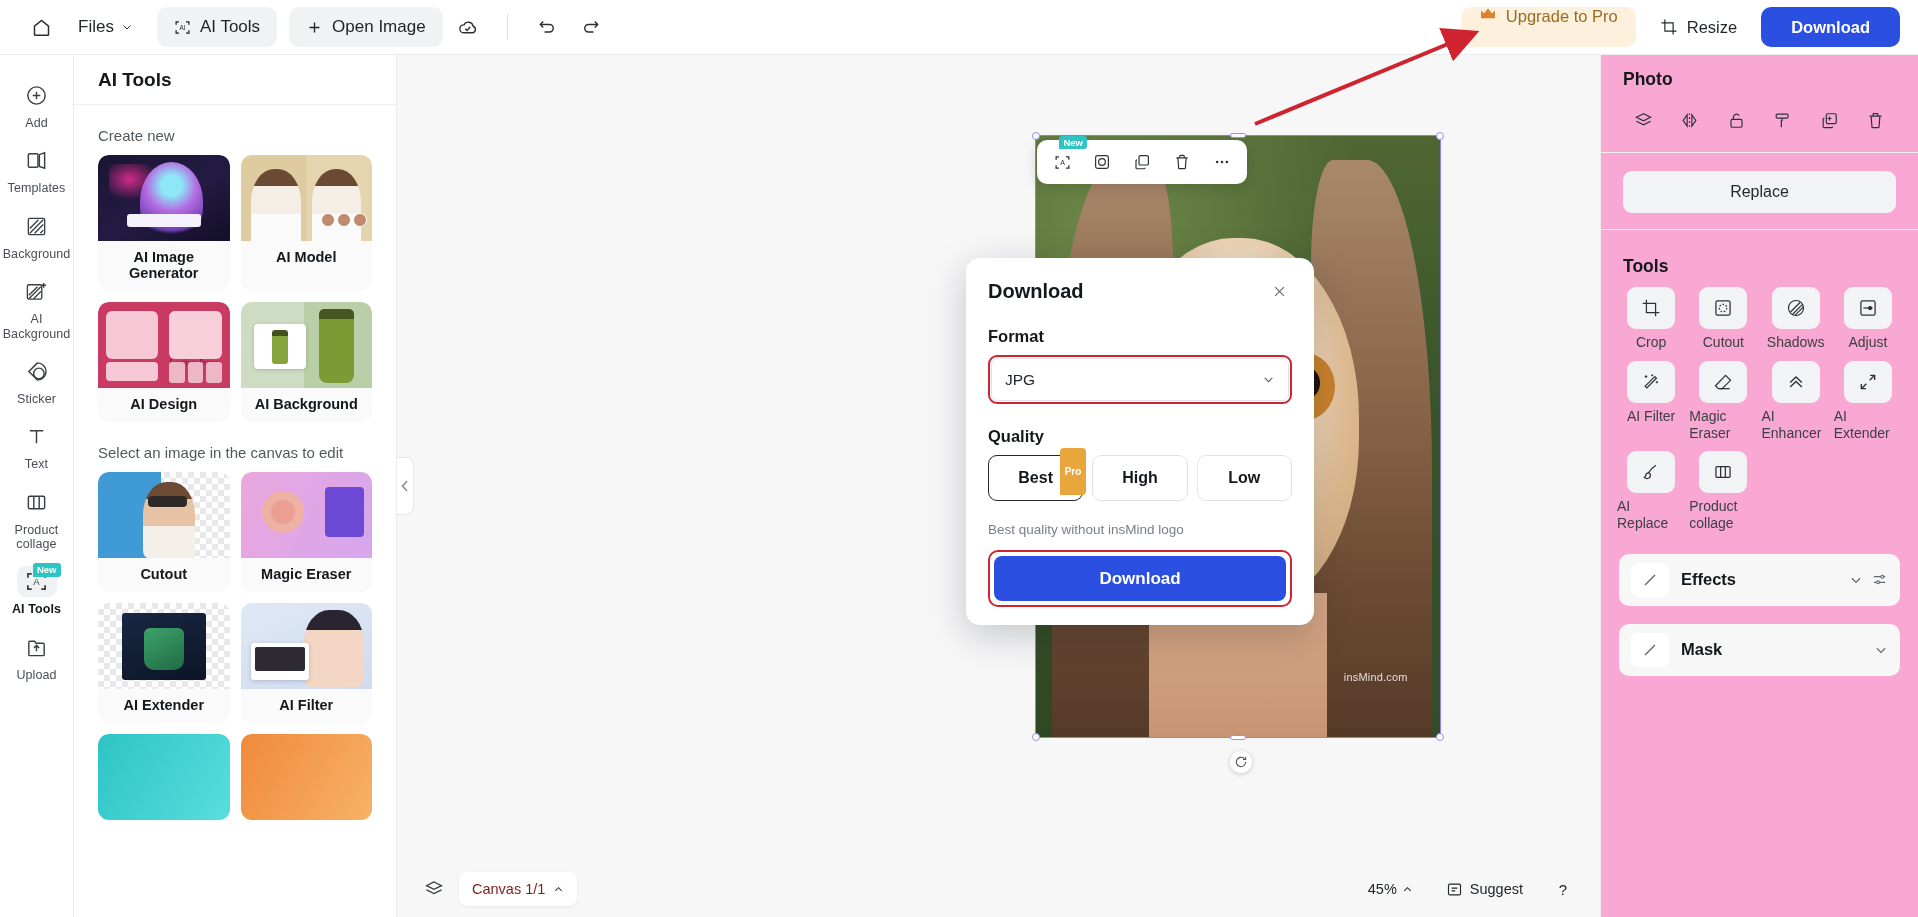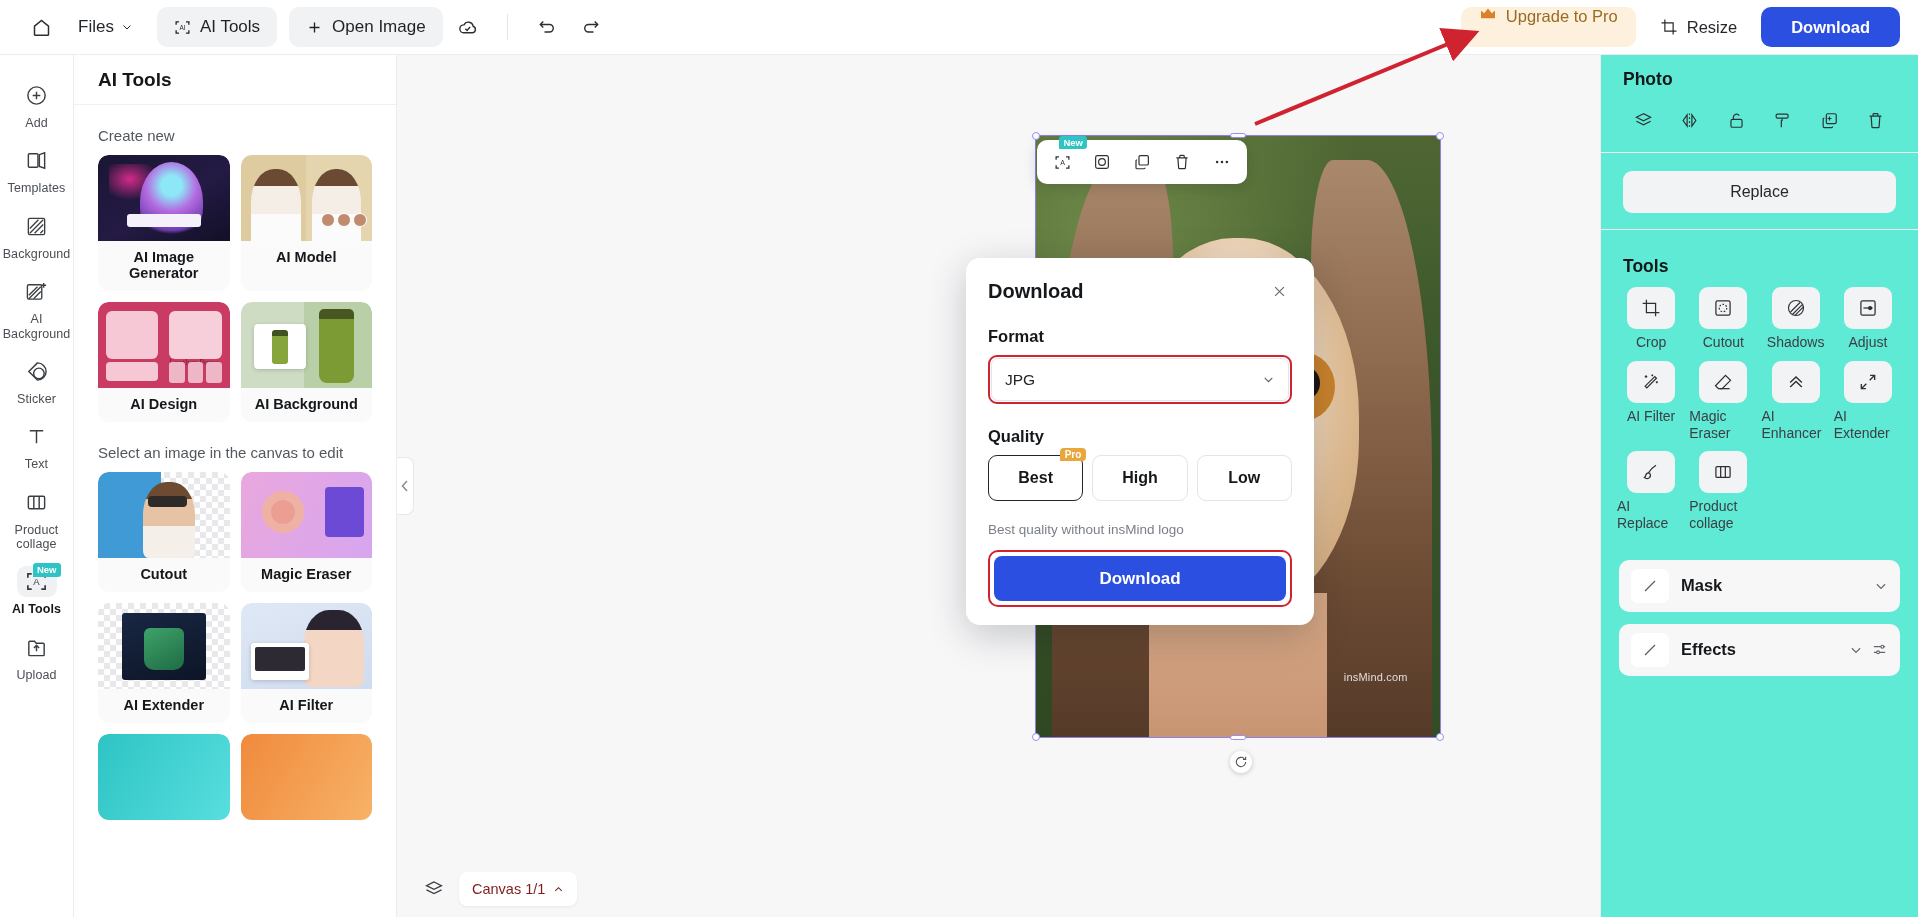--- a/index.html
+++ b/index.html
@@ -199,21 +199,21 @@
     box-shadow:0 1px 3px rgba(0,0,0,.07); }
   .bb-right { margin-left:auto; display:flex; align-items:center; gap:10px; }
   .zoom-pill { display:flex; align-items:center; gap:5px; font-size:14.5px; color:#22262a;
     padding:0 10px; height:34px; border-radius:8px; cursor:pointer; }
   .suggest-pill { display:flex; align-items:center; gap:7px; height:34px; padding:0 13px;
     border-radius:8px; font-size:14.5px; color:#22262a; cursor:pointer; }
   .help-pill { width:34px; height:34px; border-radius:8px; display:flex; align-items:center;
     justify-content:center; font-size:15px; color:#22262a; cursor:pointer; }
 
   
-  .right { width:318px; min-width:318px; background:#5eead4; border-left:1px solid #ececef;
+  .right { width:318px; min-width:318px; background:#f9a8d4; border-left:1px solid #ececef;
     display:flex; flex-direction:column; overflow:hidden; }
   .r-sec { padding:14px 22px 0; }
   .r-title { font-size:17.5px; font-weight:bold; color:#15181b; }
   .r-icons { display:flex; align-items:center; justify-content:space-between; padding:14px 26px 16px;
     border-bottom:1px solid #eef0f1; }
   .r-ic { width:32px; height:32px; display:flex; align-items:center; justify-content:center;
     color:#2d3136; border-radius:7px; cursor:pointer; }
   .replace-btn { margin:18px 22px 16px; height:42px; background:#f2f3f5; border:none; border-radius:9px;
     font-size:16px; color:#25282c; cursor:pointer; width:calc(100% - 44px); font-family:inherit; }
   .r-div { height:1px; background:#eef0f1; margin:0 0 12px; }
@@ -240,21 +240,21 @@
   .m-select-hl { border:2.5px solid #cf2330; border-radius:9px; padding:1px; }
   .m-select { height:43px; border:1px solid #e3e4e7; border-radius:7px; display:flex; align-items:center;
     padding:0 13px; font-size:15.5px; color:#22262a; cursor:pointer; background:#fff; }
   .m-select .chev { margin-left:auto; color:#5a5f66; font-size:11px; }
   .q-row { display:flex; gap:9px; }
   .q-btn { flex:1; height:46px; border:1px solid #e3e4e7; border-radius:9px; background:#fff;
     display:flex; align-items:center; justify-content:center; font-size:16px; font-weight:bold;
     color:#15181b; cursor:pointer; position:relative; font-family:inherit; }
   .q-btn.sel { border:1.6px solid #22262a; }
   .pro { position:absolute; top:-8px; right:-4px; background:#e8a63c; color:#fff; font-size:10px;
-    font-weight:bold; padding:1px 5px; border-radius:4px 4px 4px 0; }
+    font-weight:bold; padding:18px 5px; border-radius:4px 4px 4px 0; }
   .q-note { font-size:13.5px; color:#7a7f86; margin:21px 0 0; }
   .m-dl-hl { border:2.5px solid #cf2330; border-radius:10px; padding:4px; margin-top:13px; }
   .m-dl { width:100%; height:45px; background:#2b4fe0; color:#fff; border:none; border-radius:8px;
     font-size:17px; font-weight:bold; cursor:pointer; font-family:inherit; }
 
   
   .arrow-svg { position:absolute; left:0; top:0; width:1918px; height:917px; pointer-events:none; z-index:70; }
 </style>
 </head>
 <body>
@@ -589,20 +589,36 @@
               <path d="M12 3.5 3 8l9 4.5L21 8z"></path>
               <path d="M3 13l9 4.5L21 13"></path>
             </svg>
         </div>
         <div class="canvas-pill">
           <span>Canvas 1/1</span>
           <svg width="11" height="11" viewBox="0 0 24 24" fill="none" stroke="currentColor" stroke-width="2.2">
               <path d="M5 15l7-7 7 7"></path>
             </svg>
         </div>
+        <div class="bb-right">
+          <div class="zoom-pill">
+            <span>45%</span>
+            <svg width="11" height="11" viewBox="0 0 24 24" fill="none" stroke="currentColor" stroke-width="2.2">
+                <path d="M5 15l7-7 7 7"></path>
+              </svg>
+          </div>
+          <div class="suggest-pill">
+            <svg width="17" height="17" viewBox="0 0 24 24" fill="none" stroke="currentColor" stroke-width="1.6">
+                <rect x="3.5" y="4.5" width="17" height="15" rx="2"></rect>
+                <path d="M8 10h8M8 14h5"></path>
+              </svg>
+            <span>Suggest</span>
+          </div>
+          <div class="help-pill">?</div>
+        </div>
       </div>
     </div>
 
     <div class="right">
       <div class="r-sec">
         <div class="r-title">Photo</div>
       </div>
 
       <div class="r-icons">
         <div class="r-ic">
@@ -741,49 +757,49 @@
           <div class="tool-ic">
             <svg width="20" height="20" viewBox="0 0 24 24" fill="none" stroke="currentColor" stroke-width="1.5">
                 <rect x="3.5" y="5.5" width="17" height="13" rx="1.5"></rect>
                 <path d="M9.2 5.5v13M14.8 5.5v13"></path>
               </svg>
           </div>
           <div class="tool-lb">Product collage</div>
         </div>
       </div>
 
+      <div class="accordion" style="margin-top:12px">
+        <div class="acc-sw">
+          <svg width="20" height="20" viewBox="0 0 24 24" fill="none" stroke="currentColor" stroke-width="1.5">
+              <path d="M6 18 18 6"></path>
+            </svg>
+        </div>
+        <div class="acc-lb">Effects</div>
+        <div class="acc-right">
+          <svg width="14" height="14" viewBox="0 0 24 24" fill="none" stroke="currentColor" stroke-width="2">
+              <path d="M5 9l7 7 7-7"></path>
+            </svg>
+          <svg width="17" height="17" viewBox="0 0 24 24" fill="none" stroke="currentColor" stroke-width="1.6">
+              <path d="M4 8h10M18 8h2M4 16h4M12 16h8"></path>
+              <circle cx="16" cy="8" r="2"></circle>
+              <circle cx="10" cy="16" r="2"></circle>
+            </svg>
+        </div>
+      </div>
+
       <div class="accordion" style="margin-top:18px">
         <div class="acc-sw">
           <svg width="20" height="20" viewBox="0 0 24 24" fill="none" stroke="currentColor" stroke-width="1.5">
               <path d="M6 18 18 6"></path>
             </svg>
         </div>
         <div class="acc-lb">Mask</div>
         <div class="acc-right">
           <svg width="14" height="14" viewBox="0 0 24 24" fill="none" stroke="currentColor" stroke-width="2">
               <path d="M5 9l7 7 7-7"></path>
-            </svg>
-        </div>
-      </div>
-
-      <div class="accordion" style="margin-top:12px">
-        <div class="acc-sw">
-          <svg width="20" height="20" viewBox="0 0 24 24" fill="none" stroke="currentColor" stroke-width="1.5">
-              <path d="M6 18 18 6"></path>
-            </svg>
-        </div>
-        <div class="acc-lb">Effects</div>
-        <div class="acc-right">
-          <svg width="14" height="14" viewBox="0 0 24 24" fill="none" stroke="currentColor" stroke-width="2">
-              <path d="M5 9l7 7 7-7"></path>
-            </svg>
-          <svg width="17" height="17" viewBox="0 0 24 24" fill="none" stroke="currentColor" stroke-width="1.6">
-              <path d="M4 8h10M18 8h2M4 16h4M12 16h8"></path>
-              <circle cx="16" cy="8" r="2"></circle>
-              <circle cx="10" cy="16" r="2"></circle>
             </svg>
         </div>
       </div>
     </div>
   </div>
 
   <div class="modal">
     <div class="m-hd">
       <div class="m-title">Download</div>
       <div class="m-close">

